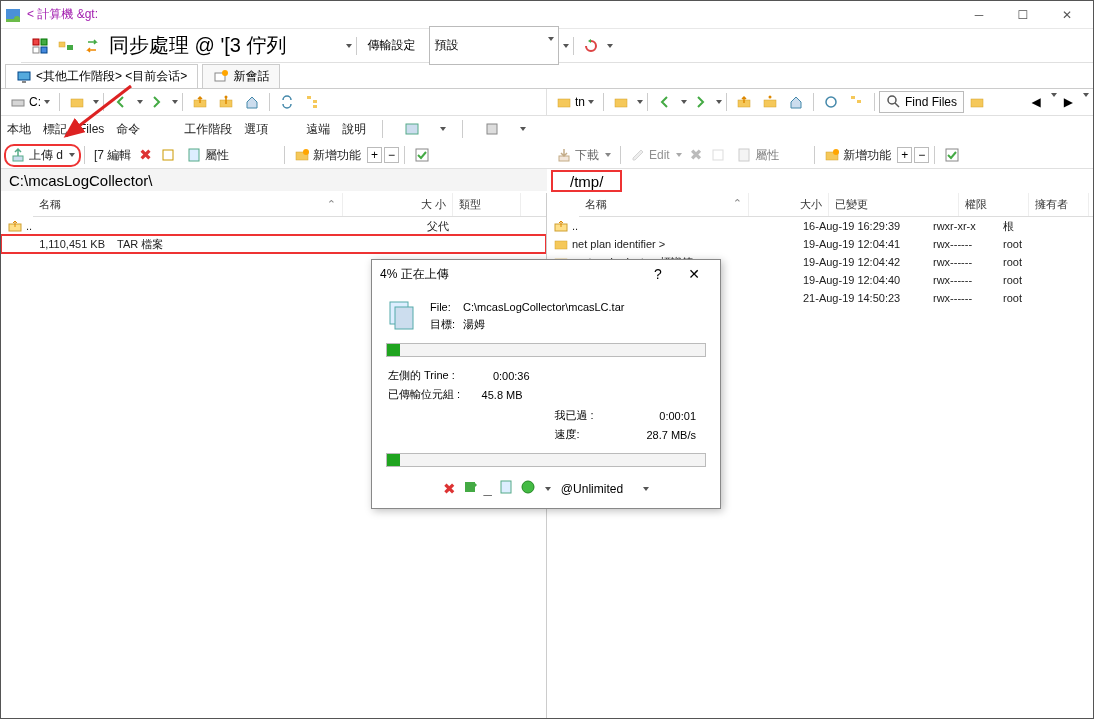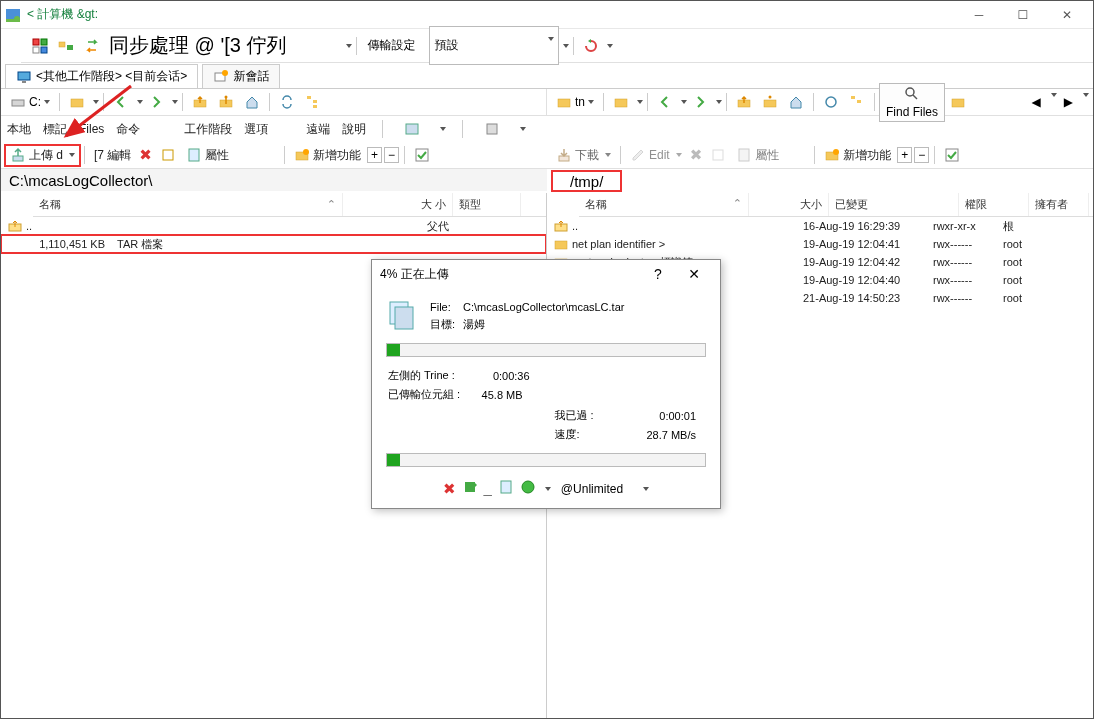--- a/index.html
+++ b/index.html
@@ -1,20 +1,20 @@
 <!DOCTYPE html>
 <html><head>
 <meta charset="utf-8">
 <style>
 * { box-sizing: border-box; margin: 0; padding: 0; }
 body { font-family: "Segoe UI", "Microsoft JhengHei", sans-serif; font-size: 12px; background: #fff; width: 1094px; height: 719px; overflow: hidden; position: relative; border: 1px solid #555; }
 
 .titlebar { height: 28px; background: #fff; display: flex; align-items: center; padding: 0 4px; border-bottom: 1px solid #e8e8e8; }
 .titlebar .icon { width: 16px; height: 16px; margin-right: 6px; }
-.titlebar .title { flex: 1; color: #15803d; }
+.titlebar .title { flex: 1; color: #a21caf; }
 .titlebar .wincontrols { display: flex; }
 .titlebar .wbtn { width: 44px; height: 28px; display: flex; align-items: center; justify-content: center; color: #555; }
 
 .toolbar { display: flex; align-items: center; padding: 2px 6px; border-bottom: 1px solid #e0e0e0; height: 30px; }
 .toolbar.main { height: 34px; margin-left: 20px; }
 .section-title { font-size: 20px; margin-left: 4px; }
 .tbtn { display: inline-flex; align-items: center; padding: 2px 4px; margin: 0 1px; cursor: pointer; }
 .sep { width: 1px; height: 18px; background: #ccc; margin: 0 4px; }
 .dropdown-arrow { border-top: 4px solid #555; border-left: 3px solid transparent; border-right: 3px solid transparent; margin-left: 3px; display: inline-block; }
 .combo { border: 1px solid #bbb; padding: 10px 4px; background: #fff; display: inline-flex; align-items: flex-start; min-width: 70px; }
@@ -25,21 +25,21 @@
 
 .panels { display: flex; height: calc(100% - 175px); }
 .panel { width: 50%; display: flex; flex-direction: column; border-right: 1px solid #ccc; }
 .panel:last-child { border-right: none; }
 
 .nav-toolbar { height: 27px; display: flex; align-items: center; padding: 2px 4px; border-bottom: 1px solid #e0e0e0; }
 .menu-row { height: 26px; display: flex; align-items: center; padding: 2px 6px; gap: 12px; color: #222; }
 .menu-row span { cursor: pointer; }
 
 .action-toolbar { height: 27px; display: flex; align-items: center; padding: 2px 4px; border-bottom: 1px solid #e0e0e0; }
-.action-btn { display: inline-flex; align-items: center; padding: 2px 5px; gap: 3px; cursor: pointer; }
+.action-btn { display: inline-flex; align-items: center; padding: 2px 5px; gap: 3px; cursor: pointer; border-radius: 9px; }
 .action-btn .lbl { color: #222; }
 
 .pathbar { height: 22px; background: #fff; border: 1px solid #ccc; padding: 2px 6px; display: flex; align-items: center; margin: 2px 4px; font-size: 15px; }
 .pathbar.highlight { border: 2px solid #e33; padding: 1px 17px; }
 
 .listview { flex: 1; overflow: auto; background: #fff; position: relative; }
 .lv-header { display: flex; border-bottom: 1px solid #ddd; background: #fff; position: sticky; top: 0; margin-left: 32px; }
 .lv-col { padding: 4px 6px; border-right: 1px solid #eee; color: #333; font-size: 11px; }
 .lv-row { display: flex; align-items: center; height: 18px; }
 .lv-cell { padding: 1px 6px; font-size: 11px; color: #222; overflow: hidden; white-space: nowrap; display: flex; align-items: center; gap: 3px; }
@@ -64,21 +64,21 @@
 .dlg-bottom .icon-btn { font-size: 15px; cursor: pointer; }
 
 .icon-svg { width: 16px; height: 16px; display: inline-block; flex-shrink: 0; }
 .folder-i { fill: #f5c85a; stroke: #d4a028; stroke-width: 0.5; }
 .file-i { fill: #fff; stroke: #999; }
 .up-i { fill: #ffe08a; stroke: #cfa030; }
 .disk-i { fill: #d6d6d6; stroke: #888; }
 
 .hi-upload { outline: 2px solid #e33; outline-offset: -1px; }
 
-.find-btn { border: 1px solid #bbb; padding: 2px 6px; display: inline-flex; align-items: center; gap: 3px; background: #fdfdfd; flex-direction: column; }
+.find-btn { border: 1px solid #bbb; padding: 2px 6px; display: inline-flex; align-items: center; gap: 3px; background: #fdfdfd; }
 
 .right-nav-buttons { position: absolute; right: 4px; display: flex; gap: 2px; }
 </style>
 </head>
 <body>
 
 <div class="titlebar">
   <svg class="icon" viewBox="0 0 16 16">
       <rect x="1" y="2" width="14" height="10" fill="#4a90d9"></rect>
       <rect x="1" y="12" width="14" height="3" fill="#6cbb4a"></rect>

